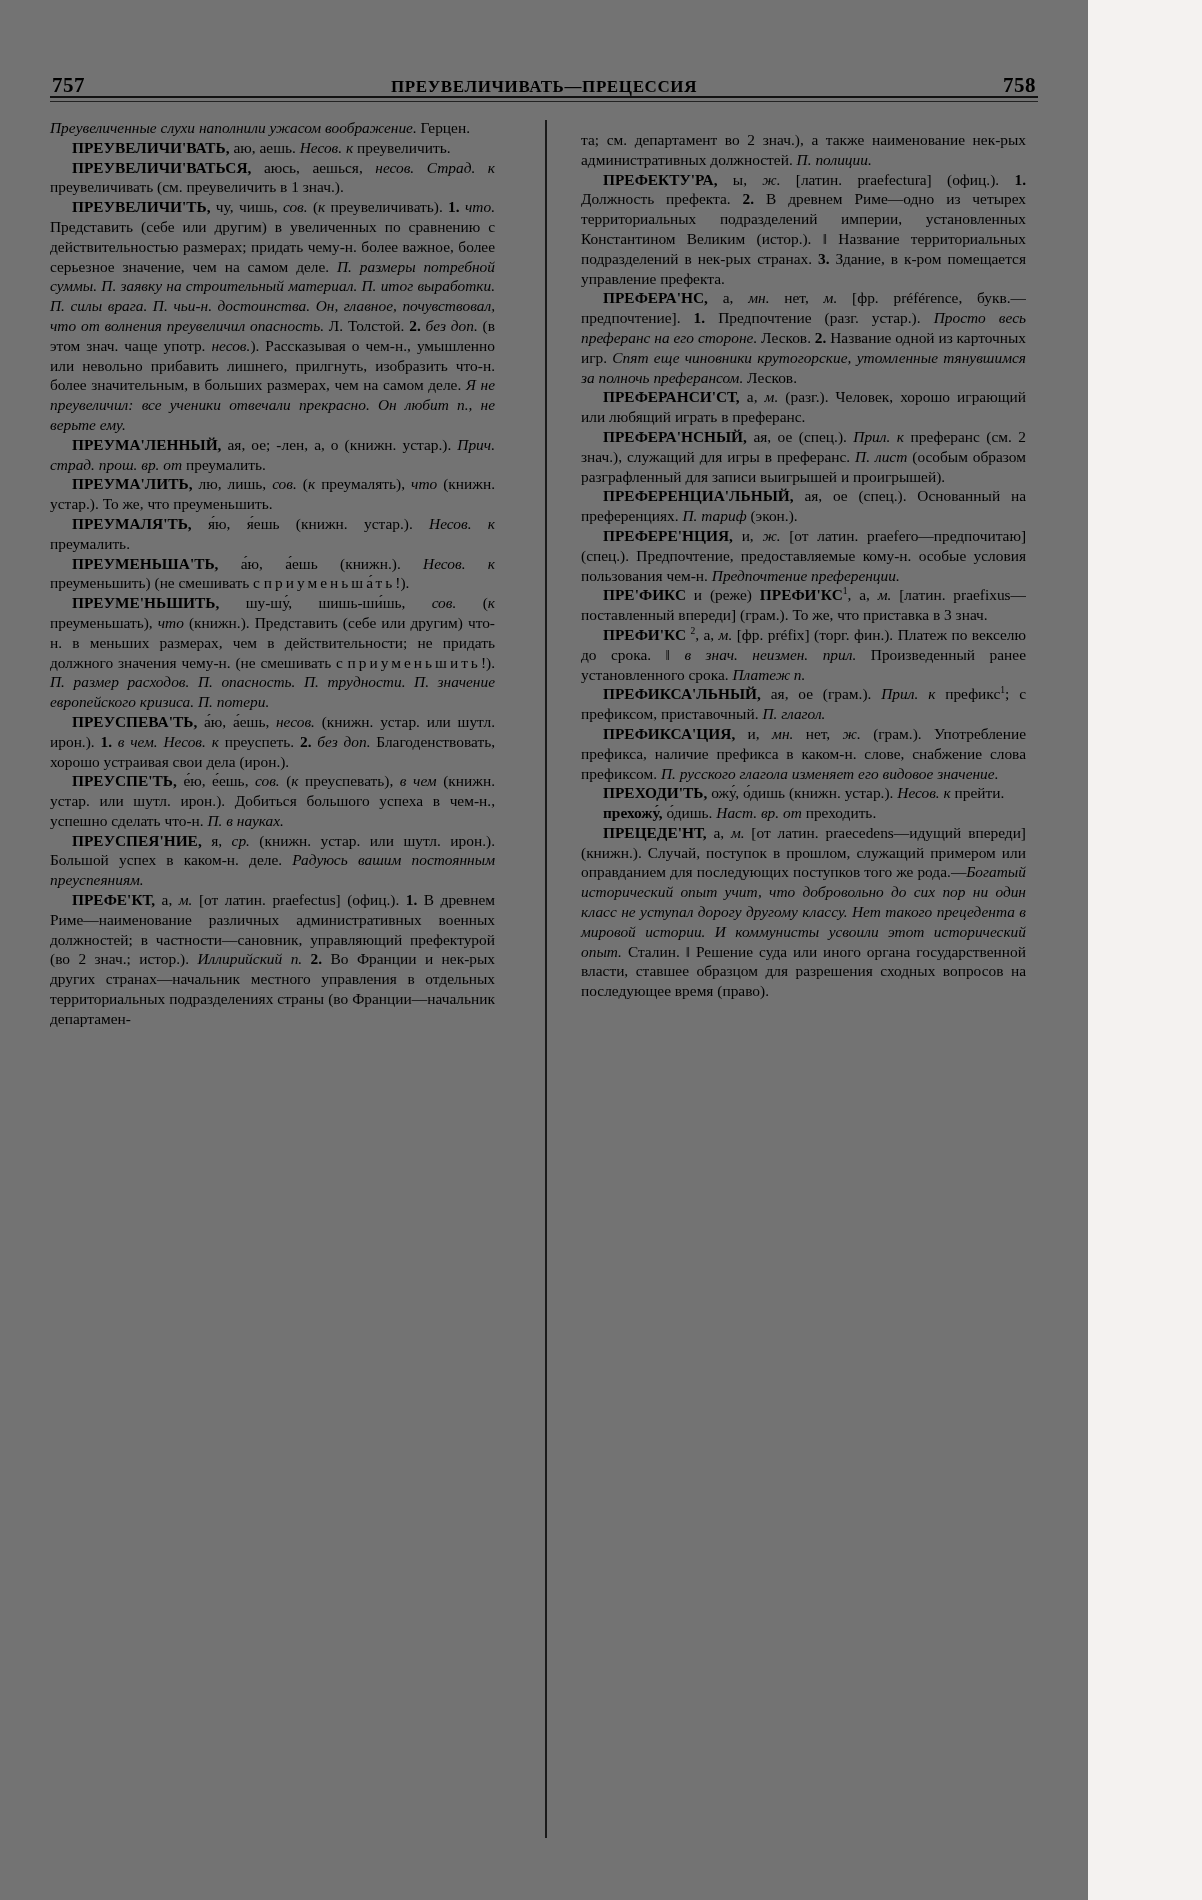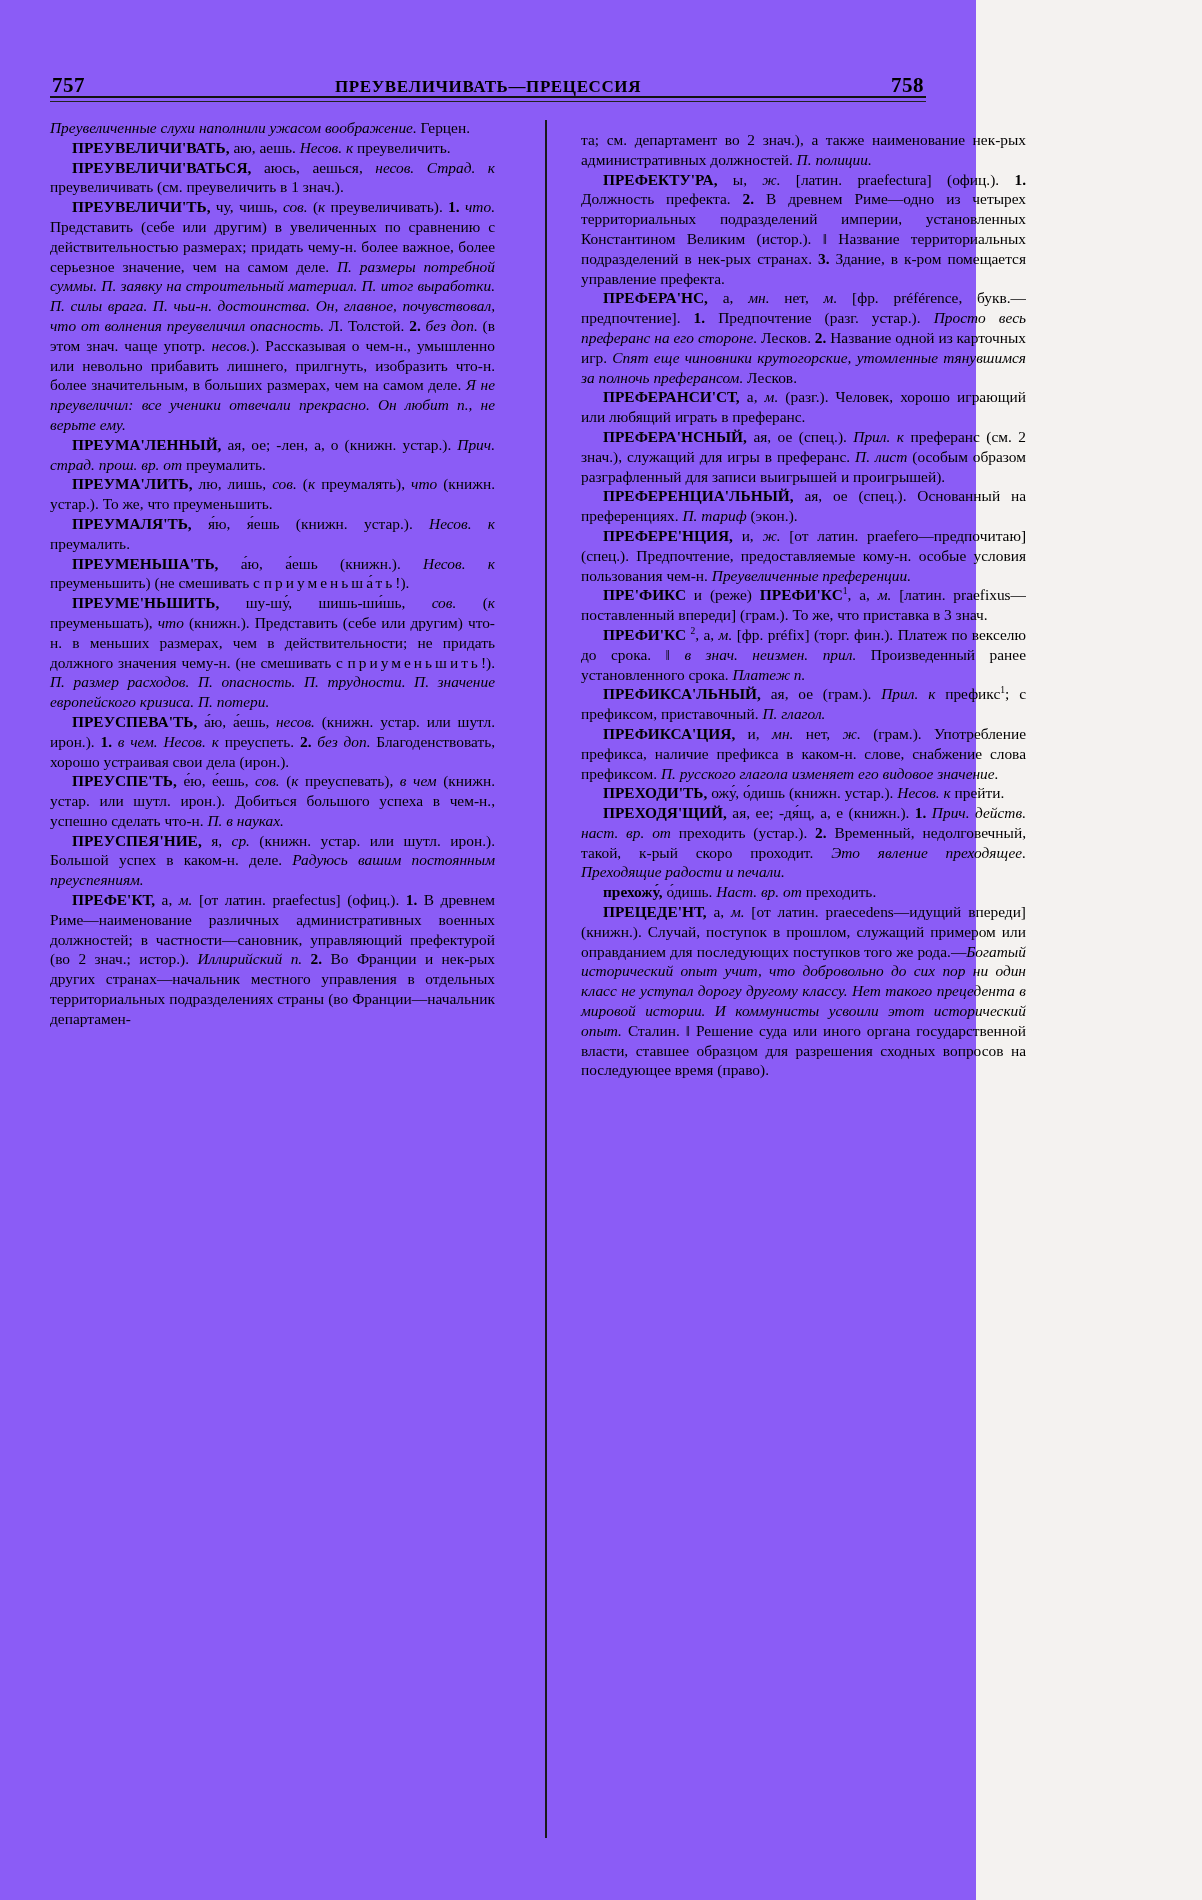--- a/index.html
+++ b/index.html
@@ -9,23 +9,23 @@
   body {
     width: 1202px;
     height: 1900px;
     background: #f4f2f0;
     font-family: "Liberation Serif", "DejaVu Serif", serif;
     color: #000;
     overflow: hidden;
   }
   .page {
     position: relative;
-    width: 976px;
+    width: 1088px;
     height: 1900px;
-    background: #8b5cf6;
+    background: #737373;
     box-sizing: border-box;
     padding: 0;
   }
 
   
   .runhead {
     position: absolute;
     top: 62px;
     left: 52px;
     right: 52px;
@@ -143,25 +143,24 @@
         <p class="entry"><b>ПРЕФЕ'КТ,</b> а, <i>м.</i> [от латин. praefectus] (офиц.). <b>1.</b> В древнем Риме—наименование различных административных военных должностей; в частности—сановник, управляющий префектурой (во 2 знач.; истор.). <i>Иллирийский п.</i> <b>2.</b> Во Франции и нек-рых других странах—начальник местного управления в отдельных территориальных подразделениях страны (во Франции—начальник департамен-</p>
       </div>
     <div class="divider"></div>
     <div class="col col-right" id="col-right">
         <p class="entry cont">та; см. департамент во 2 знач.), а также наименование нек-рых административных должностей. <i>П. полиции.</i></p>
         <p class="entry"><b>ПРЕФЕКТУ'РА,</b> ы, <i>ж.</i> [латин. praefectura] (офиц.). <b>1.</b> Должность префекта. <b>2.</b> В древнем Риме—одно из четырех территориальных подразделений империи, установленных Константином Великим (истор.). ‖ Название территориальных подразделений в нек-рых странах. <b>3.</b> Здание, в к-ром помещается управление префекта.</p>
         <p class="entry"><b>ПРЕФЕРА'НС,</b> а, <i>мн.</i> нет, <i>м.</i> [фр. préférence, букв.—предпочтение]. <b>1.</b> Предпочтение (разг. устар.). <i>Просто весь преферанс на его стороне.</i> Лесков. <b>2.</b> Название одной из карточных игр. <i>Спят еще чиновники крутогорские, утомленные тянувшимся за полночь преферансом.</i> Лесков.</p>
         <p class="entry"><b>ПРЕФЕРАНСИ'СТ,</b> а, <i>м.</i> (разг.). Человек, хорошо играющий или любящий играть в преферанс.</p>
         <p class="entry"><b>ПРЕФЕРА'НСНЫЙ,</b> ая, ое (спец.). <i>Прил. к</i> преферанс (см. 2 знач.), служащий для игры в преферанс. <i>П. лист</i> (особым образом разграфленный для записи выигрышей и проигрышей).</p>
         <p class="entry"><b>ПРЕФЕРЕНЦИА'ЛЬНЫЙ,</b> ая, ое (спец.). Основанный на преференциях. <i>П. тариф</i> (экон.).</p>
-        <p class="entry"><b>ПРЕФЕРЕ'НЦИЯ,</b> и, <i>ж.</i> [от латин. praefero—предпочитаю] (спец.). Предпочтение, предоставляемые кому-н. особые условия пользования чем-н. <i>Преувеличенные преференции.</i></p>
+        <p class="entry"><b>ПРЕФЕРЕ'НЦИЯ,</b> и, <i>ж.</i> [от латин. praefero—предпочитаю] (спец.). Предпочтение, предоставляемые кому-н. особые условия пользования чем-н. <i>Предпочтение преференции.</i></p>
         <p class="entry"><b>ПРЕ'ФИКС</b> и (реже) <b>ПРЕФИ'КС</b><sup>1</sup>, а, <i>м.</i> [латин. praefixus—поставленный впереди] (грам.). То же, что приставка в 3 знач.</p>
         <p class="entry"><b>ПРЕФИ'КС</b> <sup>2</sup>, а, <i>м.</i> [фр. préfix] (торг. фин.). Платеж по векселю до срока. ‖ <i>в знач. неизмен. прил.</i> Произведенный ранее установленного срока. <i>Платеж п.</i></p>
         <p class="entry"><b>ПРЕФИКСА'ЛЬНЫЙ,</b> ая, ое (грам.). <i>Прил. к</i> префикс<sup>1</sup>; с префиксом, приставочный. <i>П. глагол.</i></p>
         <p class="entry"><b>ПРЕФИКСА'ЦИЯ,</b> и, <i>мн.</i> нет, <i>ж.</i> (грам.). Употребление префикса, наличие префикса в каком-н. слове, снабжение слова префиксом. <i>П. русского глагола изменяет его видовое значение.</i></p>
         <p class="entry"><b>ПРЕХОДИ'ТЬ,</b> ожу́, о́дишь (книжн. устар.). <i>Несов. к</i> прейти.</p>
-        <p class="entry"><b>ПРЕХОДЯ'ЩИЙ,</b> ая, ее; -дя́щ, а, е (книжн.). <b>1.</b> <i>Прич. действ. наст. вр. от</i> преходить (устар.). <b>2.</b> Временный, недолговечный, такой, к-рый скоро проходит. <i>Это явление преходящее. Преходящие радости и печали.</i></p>
         <p class="entry"><b>прехожу́,</b> о́дишь. <i>Наст. вр. от</i> преходить.</p>
         <p class="entry"><b>ПРЕЦЕДЕ'НТ,</b> а, <i>м.</i> [от латин. praecedens—идущий впереди] (книжн.). Случай, поступок в прошлом, служащий примером или оправданием для последующих поступков того же рода.—<i>Богатый исторический опыт учит, что добровольно до сих пор ни один класс не уступал дорогу другому классу. Нет такого прецедента в мировой истории. И коммунисты усвоили этот исторический опыт.</i> Сталин. ‖ Решение суда или иного органа государственной власти, ставшее образцом для разрешения сходных вопросов на последующее время (право).</p>
       </div>
   </div>
 
 </div>
 
 </body></html>

